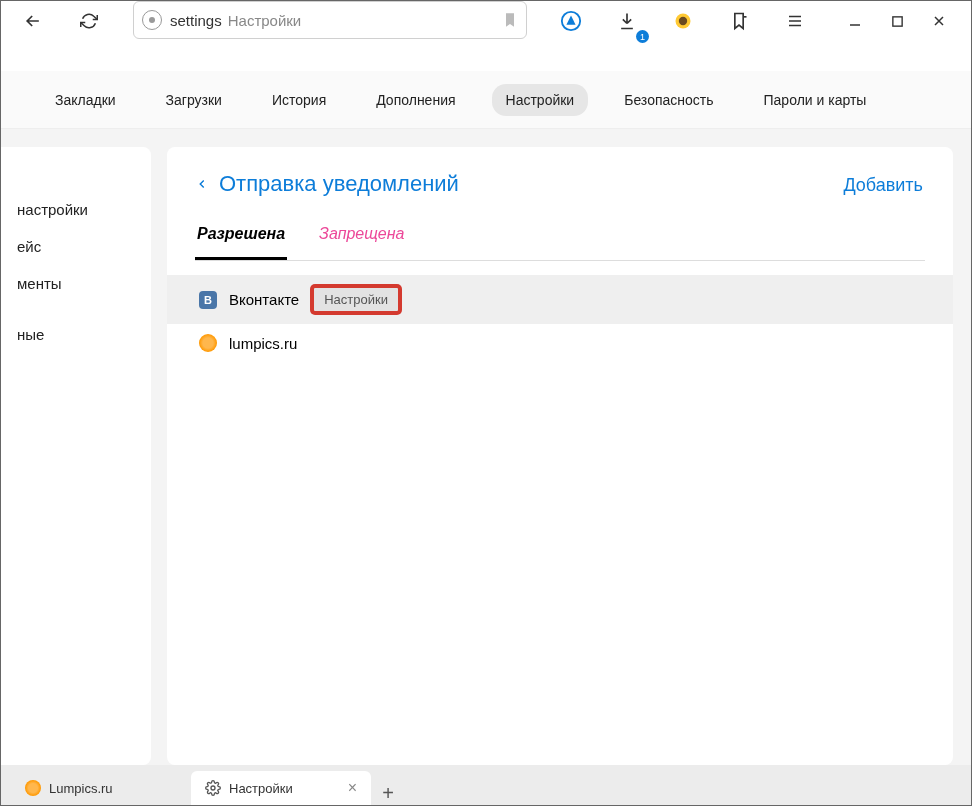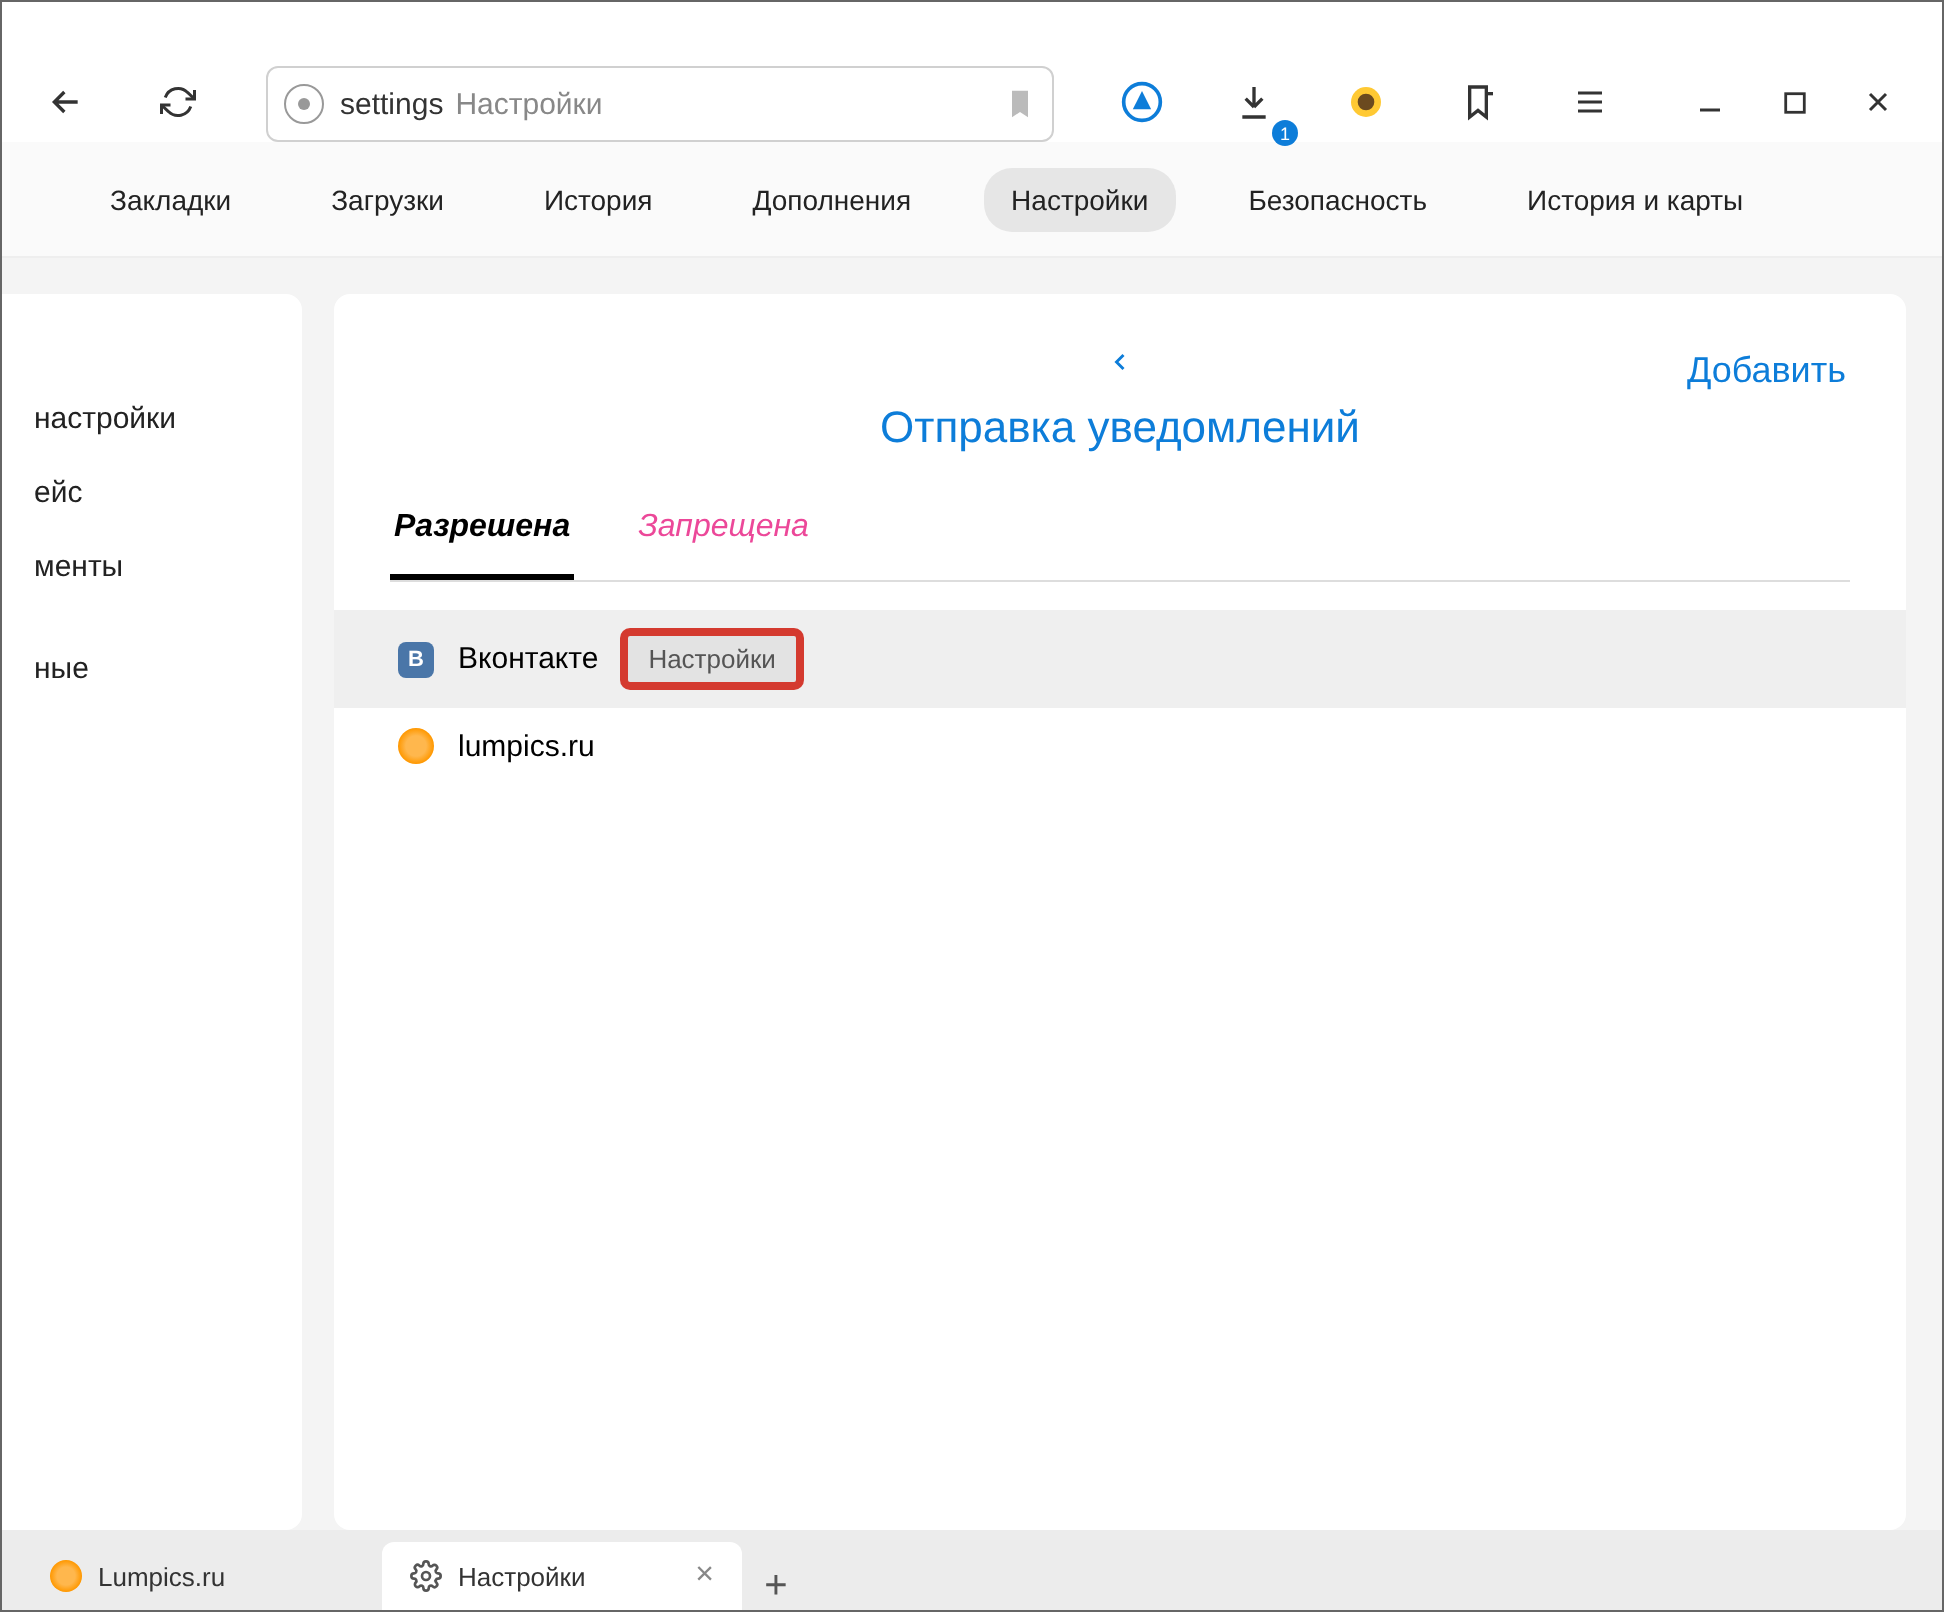--- a/index.html
+++ b/index.html
@@ -1,19 +1,19 @@
 <!DOCTYPE html>
 <html><head>
 <meta charset="utf-8">
 <style>
 * { box-sizing: border-box; margin: 0; padding: 0; font-family: Arial, Helvetica, sans-serif; }
 body { width: 972px; height: 806px; background: #fff; overflow: hidden; position: relative; border: 1px solid #666; }
 
 
-.toolbar { height: 70px; display: flex; align-items: flex-end; padding: 0 12px; gap: 16px; }
+.toolbar { height: 70px; display: flex; align-items: flex-start; padding: 0 12px; gap: 16px; }
 .tool-btn { width: 40px; height: 40px; display: flex; align-items: center; justify-content: center; border-radius: 4px; cursor: pointer; color: #333; }
 .omnibox { flex: 1; height: 38px; border: 1px solid #d0d0d0; border-radius: 6px; display: flex; align-items: center; padding: 0 8px; gap: 8px; margin: 0 8px; }
 .omnibox .yicon { width: 20px; height: 20px; border-radius: 50%; border: 1.5px solid #999; position: relative; }
 .omnibox .yicon::after { content:''; position:absolute; width:6px; height:6px; border-radius:50%; background:#999; left:50%; top:50%; transform:translate(-50%,-50%);}
 .omni-text { font-size: 15px; color: #333; }
 .omni-text .grey { color: #888; margin-left: 6px; }
 .bookmark-star { margin-left:auto; color:#999; }
 .win-btns { display:flex; gap:2px; margin-left:4px;}
 .badge { position:absolute; background:#0d7dd9; color:#fff; border-radius:50%; width:13px; height:13px; font-size:9px; display:flex; align-items:center; justify-content:center; bottom:-2px; right:-2px; }
 .dl-wrap { position:relative; }
@@ -22,21 +22,21 @@
 .navtabs { height: 58px; background: #fafafa; border-bottom: 1px solid #eee; display:flex; align-items:center; padding: 0 40px; gap: 22px; font-size: 14px; color:#222;}
 .navtab { padding: 8px 14px; border-radius: 14px; cursor:pointer; }
 .navtab.active { background: #e6e6e6; }
 
 
 .main { display:flex; height: calc(100% - 70px - 58px - 40px); background:#f4f4f4; padding:18px 18px 0 0; gap:16px; }
 .sidebar { width: 150px; background:#fff; border-radius:0 8px 8px 0; padding: 30px 0 0 0; color:#222; font-size:15px; overflow:hidden;}
 .sidebar div { padding: 10px 16px; white-space:nowrap; }
 .sidebar .blank { height:14px; padding:0;}
 .content { flex:1; background:#fff; border-radius:8px; padding: 24px 28px; position:relative; overflow:hidden;}
-.crumb { display:flex; align-items:center; gap:10px; margin-bottom:20px;flex-direction:column;}
+.crumb { display:flex; align-items:center; gap:10px; margin-bottom:20px;}
 .crumb-back { color:#0d7dd9; font-size:18px; }
 .crumb-title { color:#0d7dd9; font-size:22px; }
 .add-link { position:absolute; right:30px; top:28px; color:#0d7dd9; font-size:18px; cursor:pointer;}
 .subtabs { display:flex; gap:30px; border-bottom:1px solid #ddd;font-style:italic; }
 .subtab { padding: 8px 2px 14px 2px; font-size:16px; color:#ec4899; cursor:pointer; font-weight:500;}
 .subtab.active { color:#000; border-bottom:3px solid #000; font-weight:700;}
 .sitelist { margin-top:14px; }
 .siterow { display:flex; align-items:center; gap:12px; padding:10px 4px; font-size:15px; }
 .siterow.hover { background:#efefef; margin:0 -28px; padding:10px 32px;}
 .favicon { width:18px; height:18px; border-radius:4px; display:flex; align-items:center; justify-content:center; font-size:11px; color:#fff; font-weight:bold;}
@@ -130,21 +130,21 @@
   </div>
 </div>
 
 <div class="navtabs">
   <div class="navtab">Закладки</div>
   <div class="navtab">Загрузки</div>
   <div class="navtab">История</div>
   <div class="navtab">Дополнения</div>
   <div class="navtab active">Настройки</div>
   <div class="navtab">Безопасность</div>
-  <div class="navtab">История и карты</div>
+  <div class="navtab">Пароли и карты</div>
 </div>
 
 <div class="main">
   <div class="sidebar">
     <div class="blank"></div>
     <div>настройки</div>
     <div>ейс</div>
     <div>менты</div>
     <div class="blank"></div>
     <div>ные</div>

